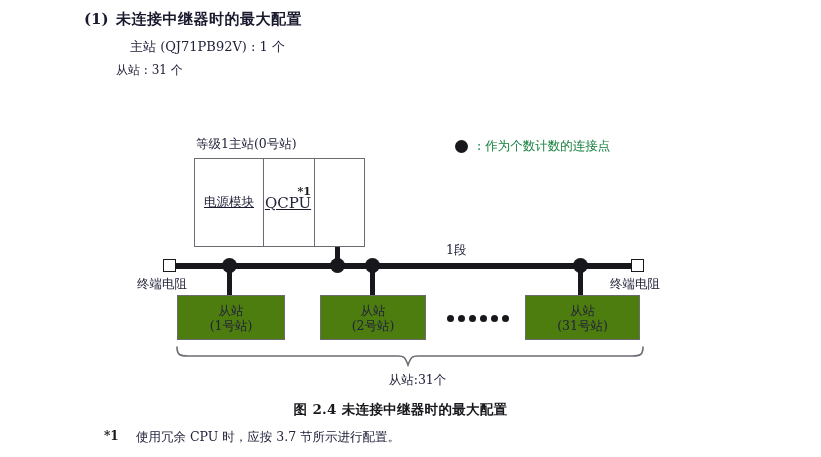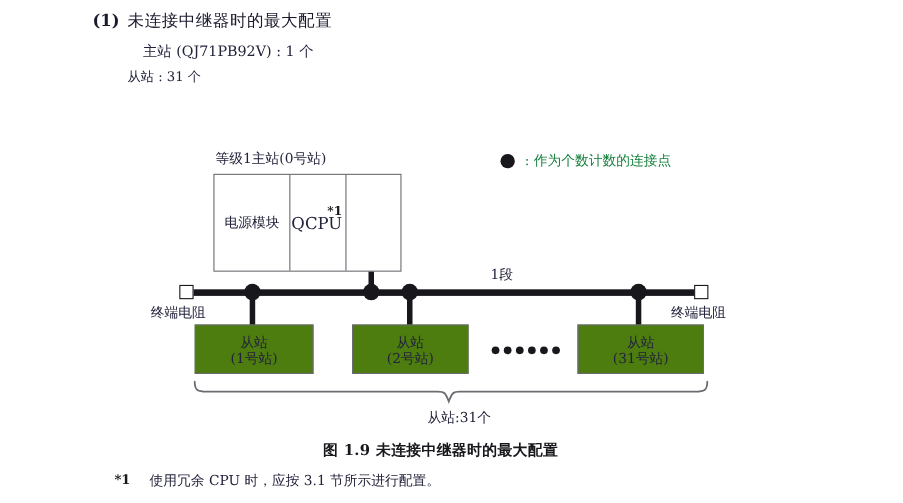--- a/index.html
+++ b/index.html
@@ -20,21 +20,21 @@
   
   #heading-num {
     left: 84px; top: 10px;
     font-size: 15px;
     font-weight: bold;
     letter-spacing: 0px;
   }
   #heading-title {
     left: 116px; top: 10px;
     font-size: 15px;
-    font-weight: normal;
+    font-weight: bold;
     letter-spacing: 0.5px;
   }
   #spec-line-1 {
     left: 116px; top: 38px;
     font-size: 13px;
     color: #22223b;
     margin-left: 14px;
   }
   #spec-line-2 {
     left: 116px; top: 62px;
@@ -64,20 +64,21 @@
     white-space: nowrap;
   }
 
   
   #master-box {
     left: 194px; top: 158px;
     width: 171px; height: 89px;
     border: 1.4px solid #6b6b72;
     box-sizing: border-box;
     display: flex;
+    text-decoration: underline;
   }
   .rack-cell {
     position: relative;
     height: 100%;
     box-sizing: border-box;
     display: flex;
     align-items: center;
     justify-content: center;
   }
   #cell-power {
@@ -322,16 +323,16 @@
 
 <svg class="abs" id="brace" viewBox="0 0 480 26" preserveAspectRatio="none">
   <path d="M 7,2 C 7,10 10,11 18,11 L 228,11 C 234,11 235,12 238,20
            C 241,12 242,11 248,11 L 462,11 C 470,11 473,10 473,2" fill="none" stroke="#6b6b72" stroke-width="1.6" stroke-linecap="round"></path>
 </svg>
 <div class="abs" id="brace-label">
   <span id="brace-label-inner">从站:31个</span>
 </div>
 
 <div class="abs" id="figure-caption">
-  <span id="figure-caption-inner">图 1.9  未连接中继器时的最大配置</span>
+  <span id="figure-caption-inner">图 2.4  未连接中继器时的最大配置</span>
 </div>
 <div class="abs" id="footnote-mark">*1</div>
-<div class="abs" id="footnote-text">使用冗余 CPU 时，应按 3.1 节所示进行配置。</div>
+<div class="abs" id="footnote-text">使用冗余 CPU 时，应按 3.7 节所示进行配置。</div>
 
 </body></html>

